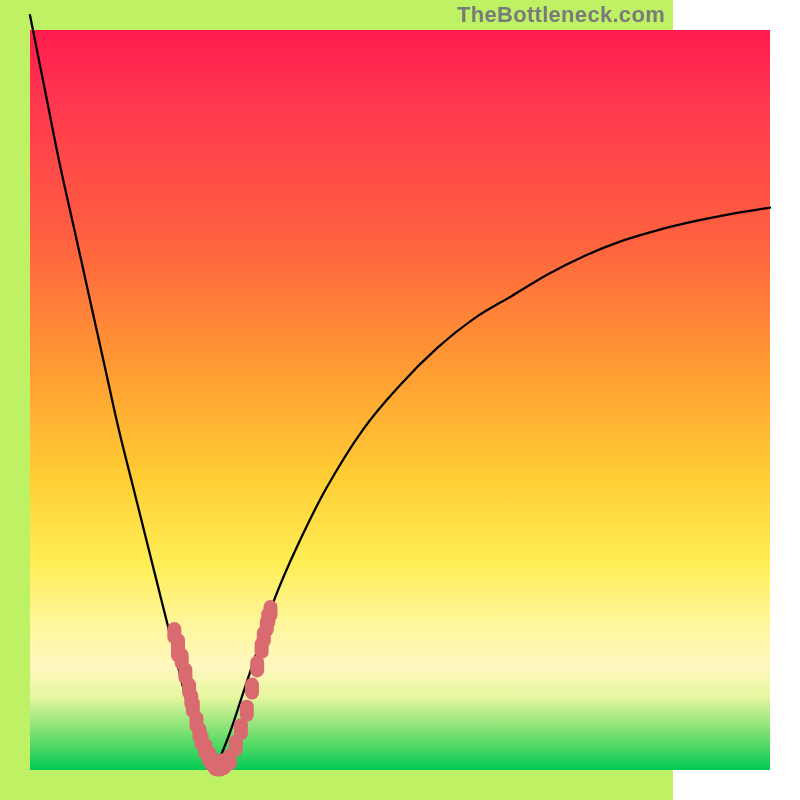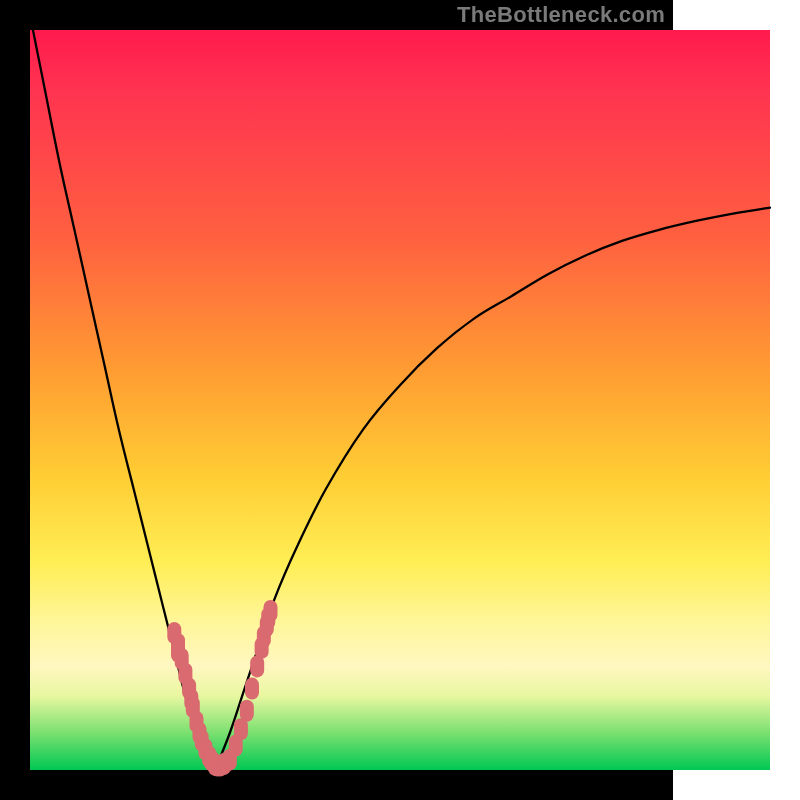--- a/index.html
+++ b/index.html
@@ -5,21 +5,21 @@
 html, body {
   margin: 0;
   padding: 0;
   width: 800px;
   height: 800px;
   overflow: hidden;
 }
 .outer {
   width: 673px;
   height: 800px;
-  background: #000000;
+  background: #bef264;
   position: relative;
   text-align: center;
 }
 .plot-area {
   position: absolute;
   left: 30px;
   top: 30px;
   width: 740px;
   height: 740px;
   

